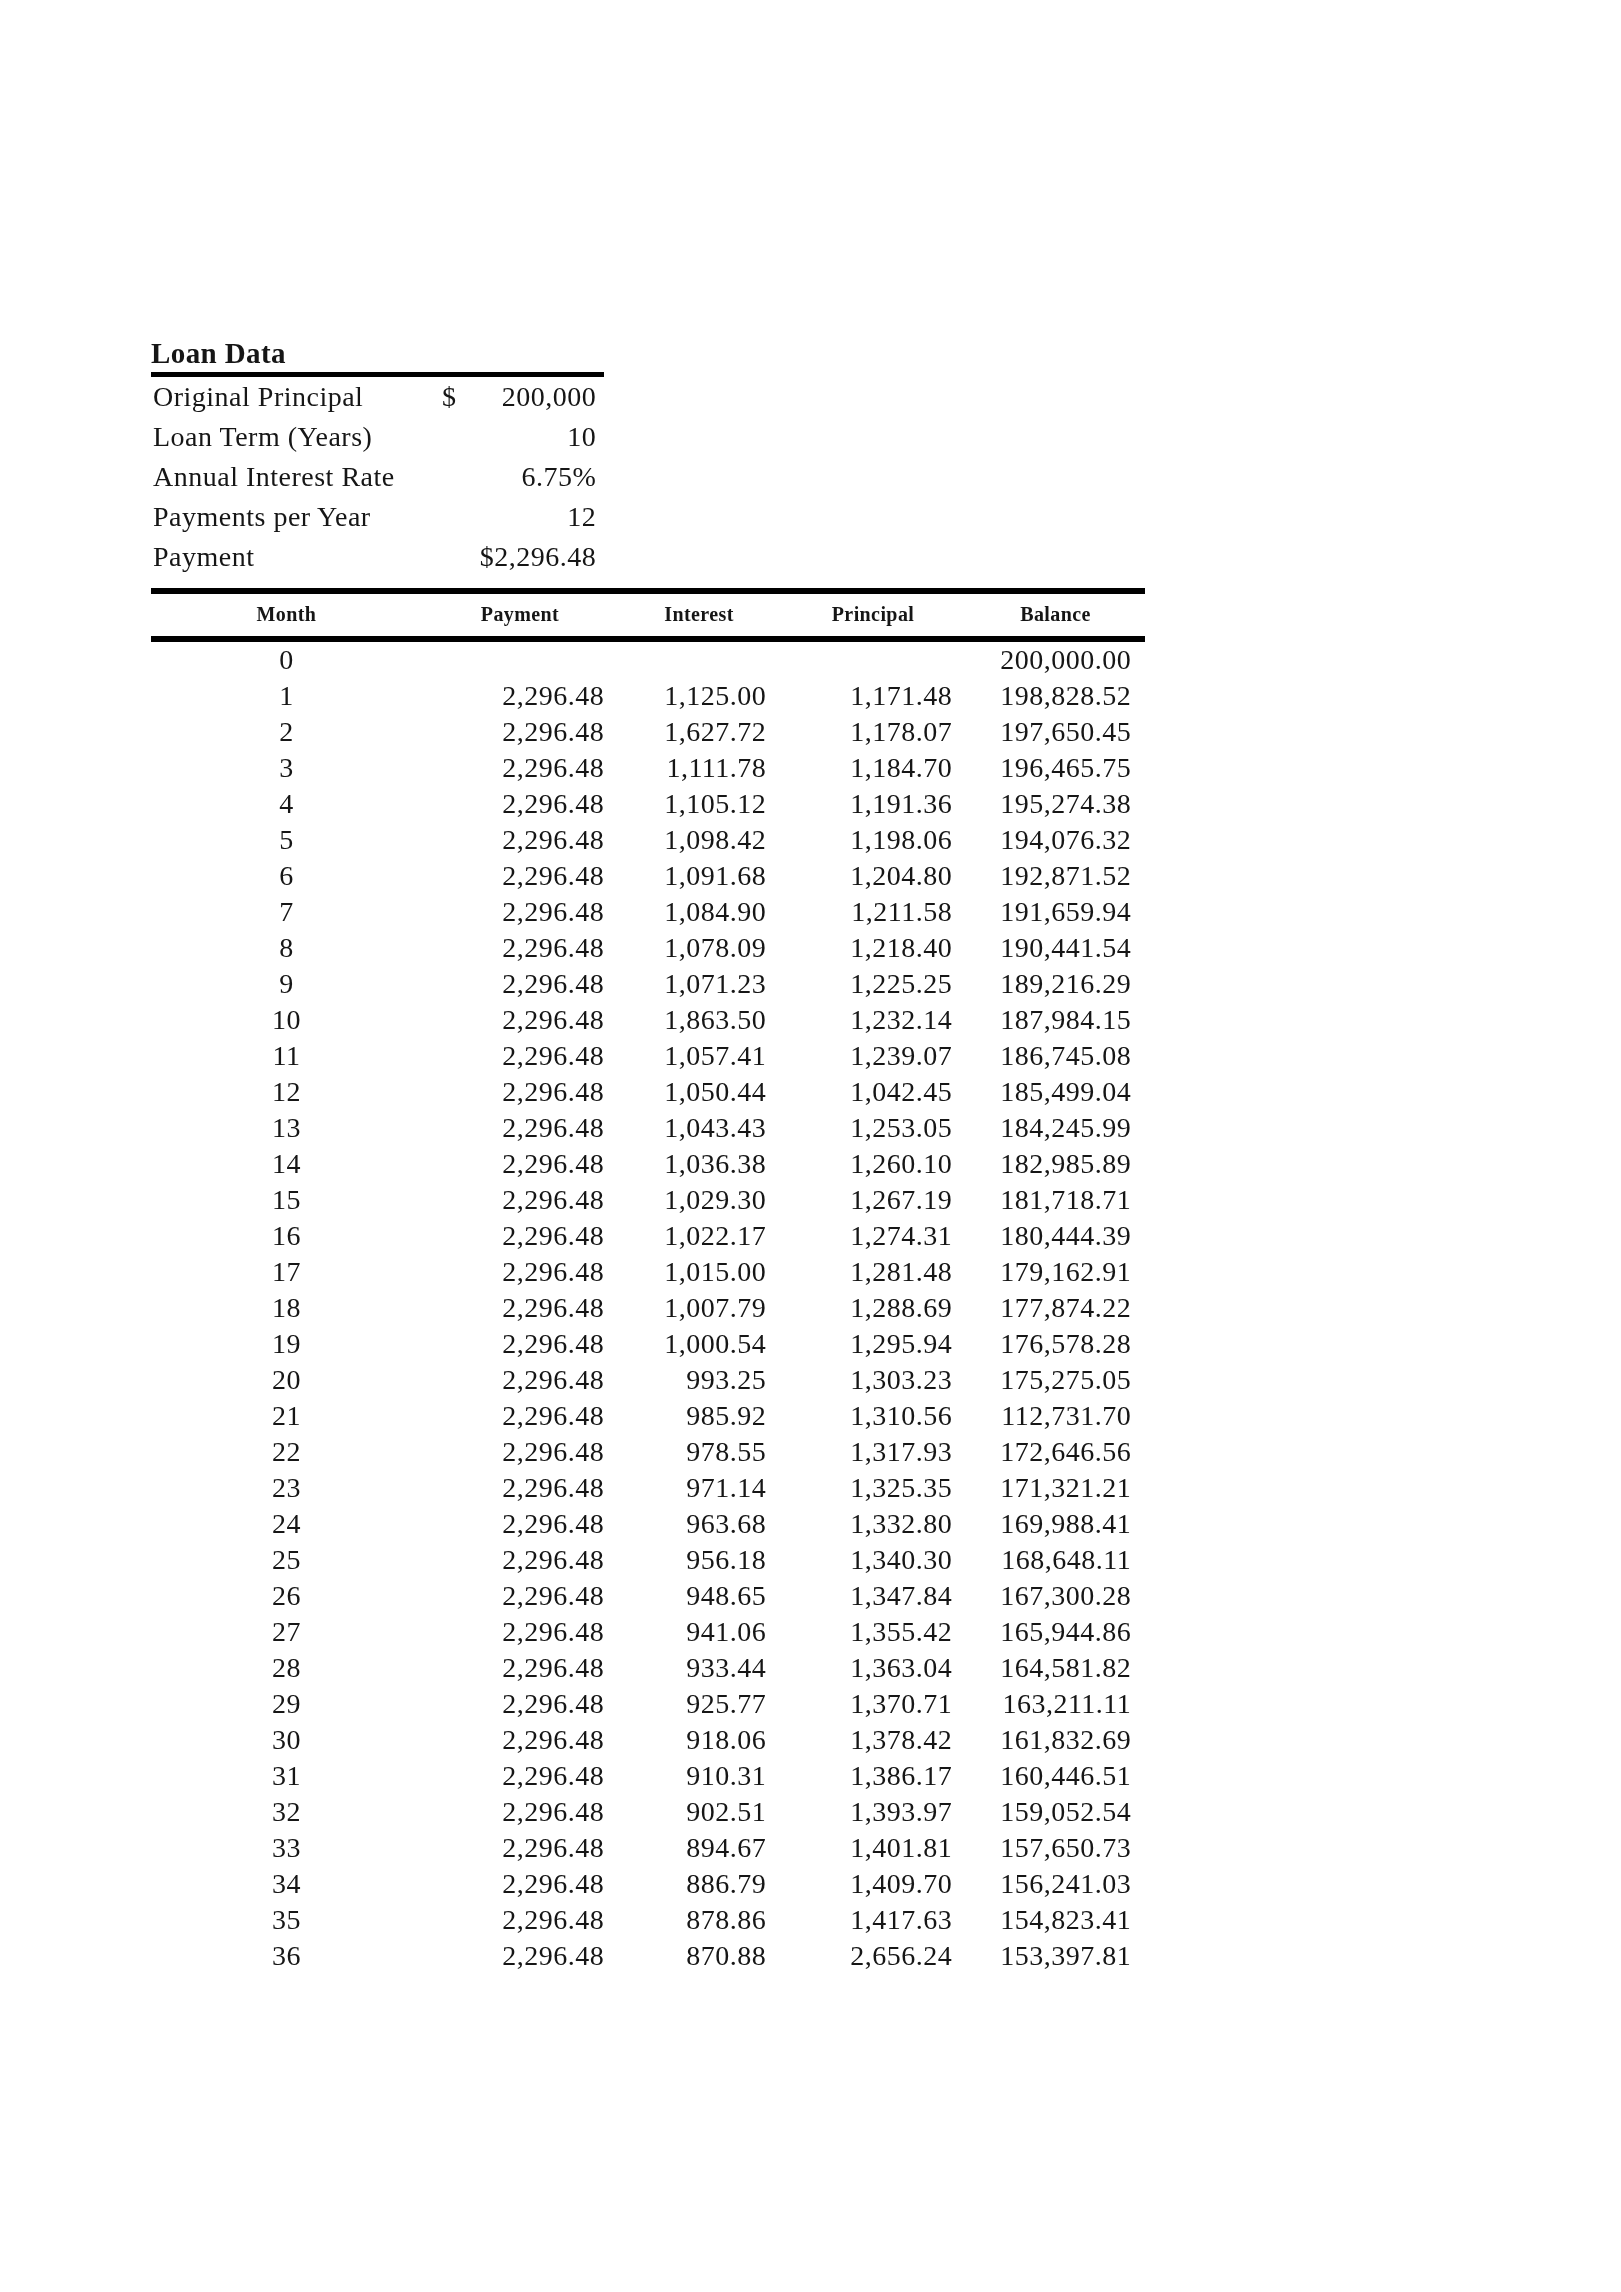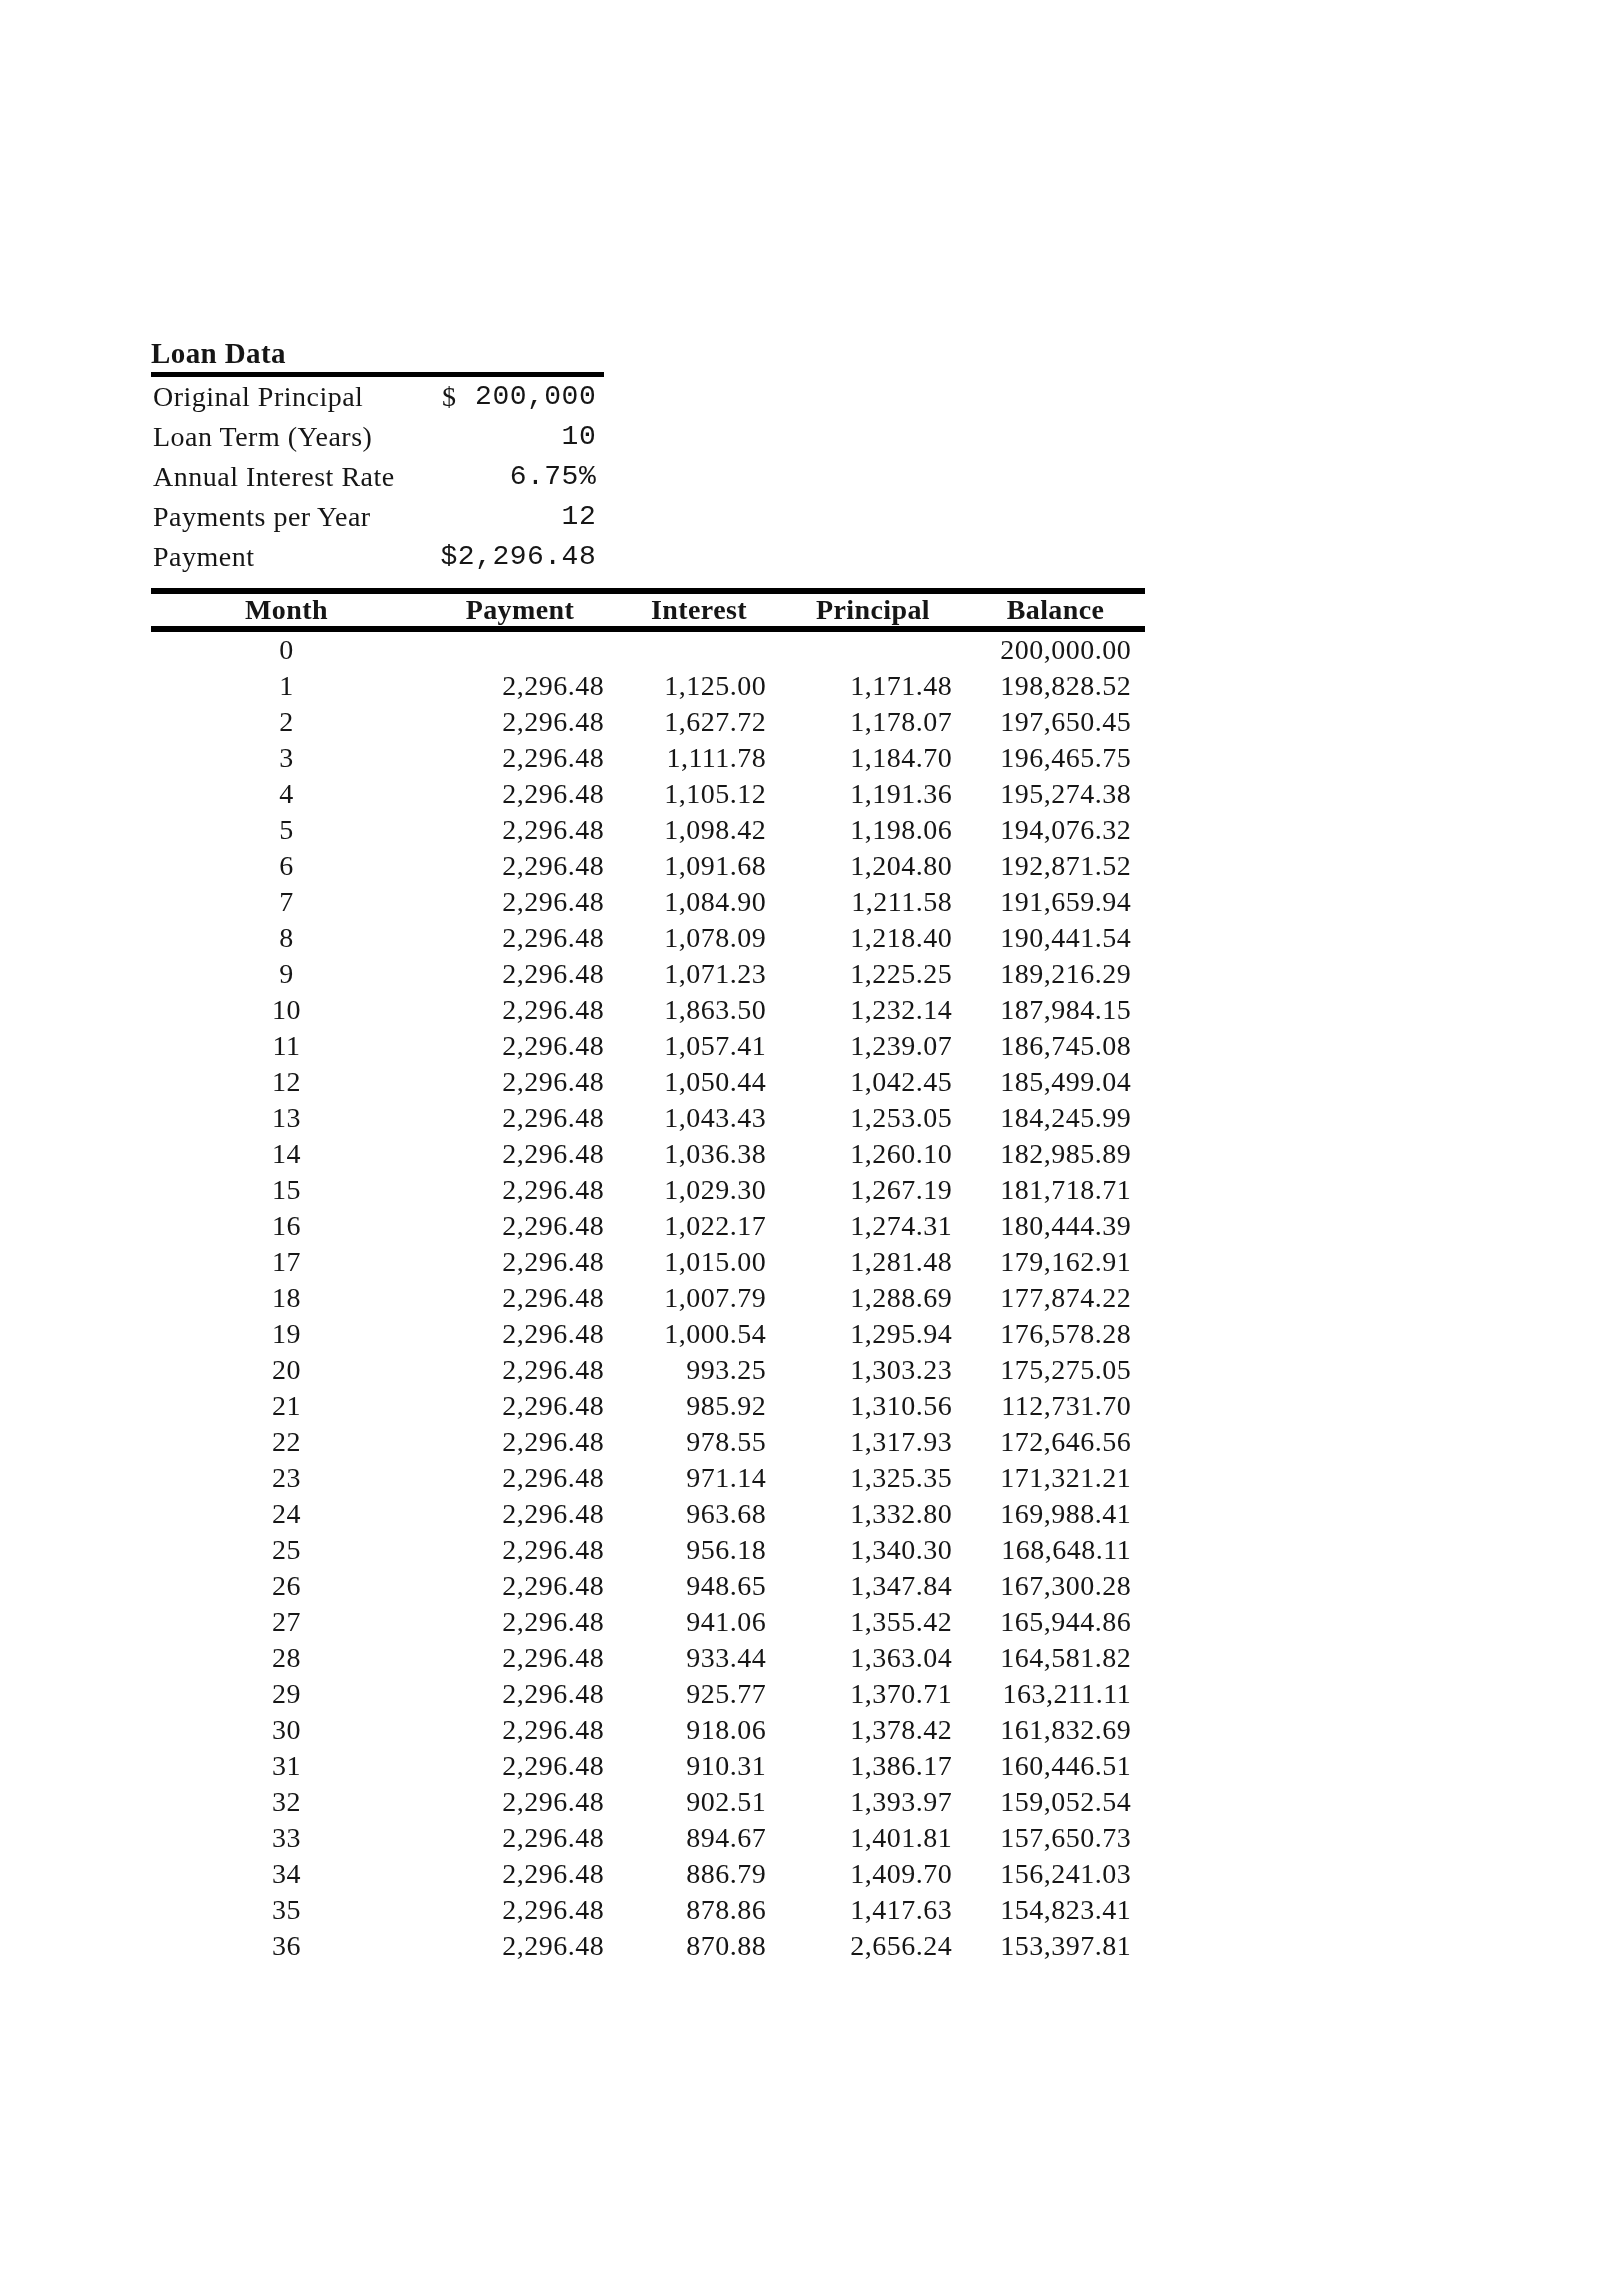--- a/index.html
+++ b/index.html
@@ -21,29 +21,29 @@
   }
   .ld-rule { height: 4.9px; background: #000; margin-top: 2px; }
   .loan-row {
     position: relative; display: flex; align-items: center;
     height: 40px; font-size: 28px; letter-spacing: 0.5px;
     padding: 0 7.8px 0 2px;
     gap: 36px;
   }
   .loan-row .lbl { flex: 1 1 auto; white-space: nowrap; }
   .loan-row .pfx { position: absolute; left: 291px; }
-  .loan-row .val { flex: 0 0 auto; text-align: right; white-space: nowrap; font-family: Liberation Mono, monospace; }
+  .loan-row .val { flex: 0 0 auto; text-align: right; white-space: nowrap; }
 
   
   .amort { position: absolute; left: 151px; top: 588px; width: 994px; }
   .rule { height: 5.9px; background: #000; }
   .thead {
     display: grid; grid-template-columns: 271px 196px 162px 186px 179px;
-    height: 32px; align-items: center;
-    font-weight: bold; font-size: 28px; letter-spacing: 0.4px;
+    height: 42px; align-items: center;
+    font-weight: bold; font-size: 20px; letter-spacing: 0.4px;
   }
   .thead span { text-align: center; }
   .trow {
     display: grid; grid-template-columns: 271px 196px 162px 186px 179px;
     height: 36px; align-items: center;
     font-size: 28px; letter-spacing: 0.5px;
   }
   .trow .c0 { text-align: center; }
   .trow .cn { text-align: right; padding-right: 13.7px; white-space: nowrap; }
 </style>

